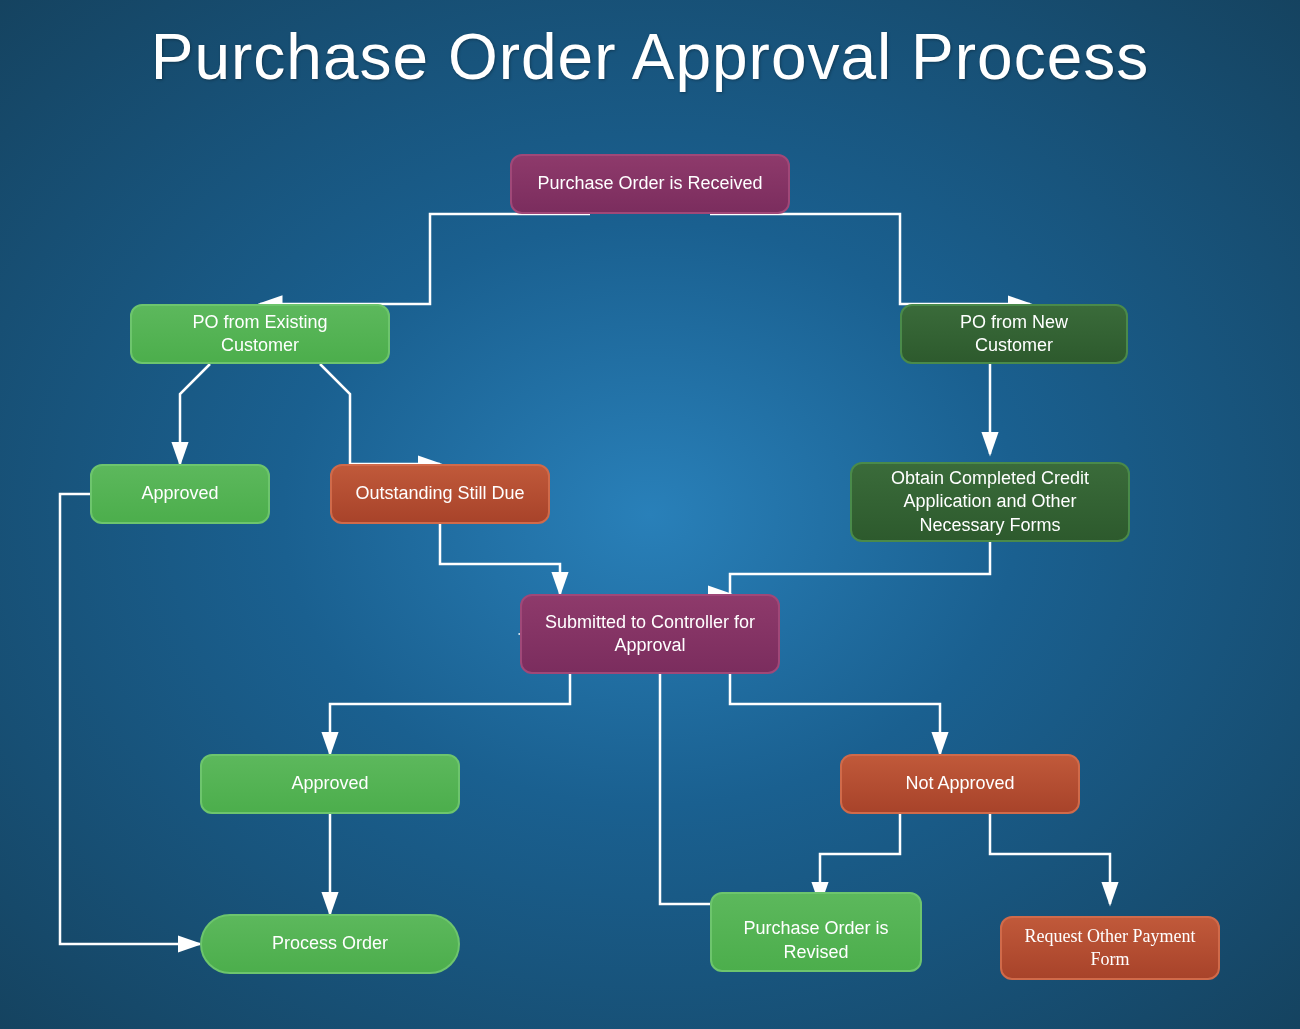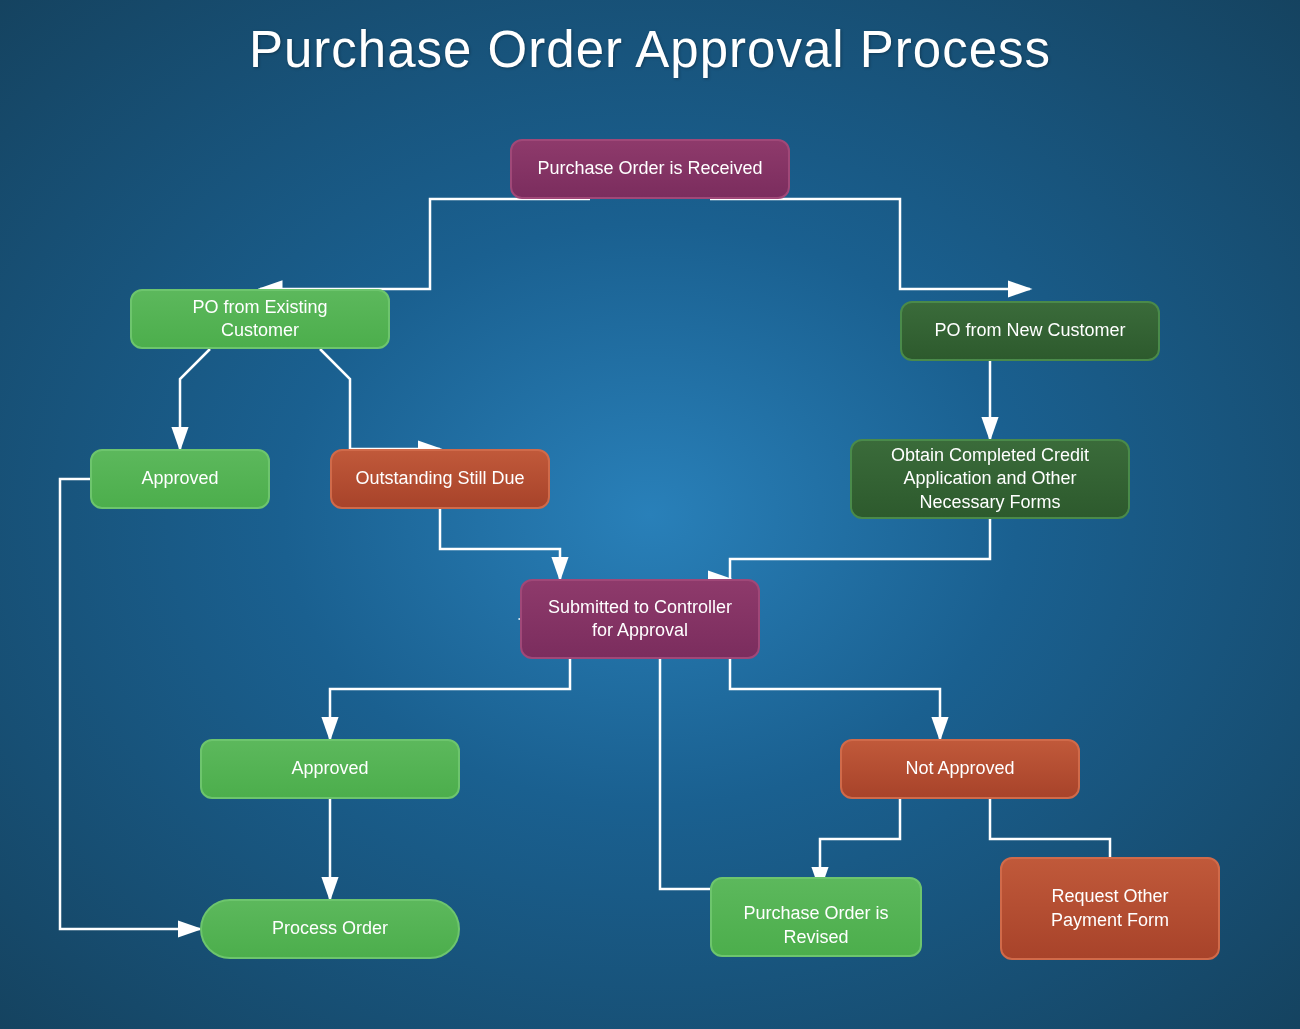--- a/index.html
+++ b/index.html
@@ -16,21 +16,21 @@
       height: 1029px;
       background: linear-gradient(135deg, #1a5276 0%, #2471a3 30%, #3498db 60%, #2ecc71 100%);
       background: radial-gradient(ellipse at center, #2980b9 0%, #1a6090 40%, #154360 100%);
       position: relative;
       padding: 20px 30px 20px 30px;
     }
 
     .page-title {
       text-align: center;
       color: #ffffff;
-      font-size: 51px;
+      font-size: 64px;
       font-weight: 300;
       letter-spacing: 1px;
       margin-bottom: 30px;
       text-shadow: 1px 1px 3px rgba(0,0,0,0.3);
     }
 
     .diagram {
       position: relative;
       width: 1240px;
       height: 870px;
@@ -90,49 +90,49 @@
     }
 
     #node-existing {
       width: 260px;
       height: 60px;
       left: 100px;
       top: 180px;
     }
 
     #node-new {
-      width: 260px;
+      width: 228px;
       height: 60px;
       left: 870px;
-      top: 192px;
+      top: 180px;
     }
 
     #node-approved-1 {
       width: 180px;
       height: 60px;
       left: 60px;
       top: 340px;
     }
 
     #node-outstanding {
       width: 220px;
       height: 60px;
       left: 300px;
       top: 340px;
     }
 
     #node-credit {
       width: 280px;
       height: 80px;
       left: 820px;
-      top: 330px;
+      top: 338px;
     }
 
     #node-controller {
-      width: 240px;
+      width: 260px;
       height: 80px;
       left: 490px;
       top: 470px;
     }
 
     #node-approved-2 {
       width: 260px;
       height: 60px;
       left: 170px;
       top: 630px;
@@ -156,23 +156,24 @@
     #node-revised {
       width: 212px;
       height: 80px;
       left: 680px;
       top: 768px;
       align-items: flex-end;
     }
 
     #node-payment {
       width: 220px;
-      height: 103px;
+      height: 64px;
       left: 970px;
-      top: 748px;
+      top: 792px;
+      font-family: Liberation Serif, serif;
     }
 
   </style>
 </head>
 <body>
 
 <div class="bg">
   <div class="page-title">Purchase Order Approval Process</div>
 
   <div class="diagram">

